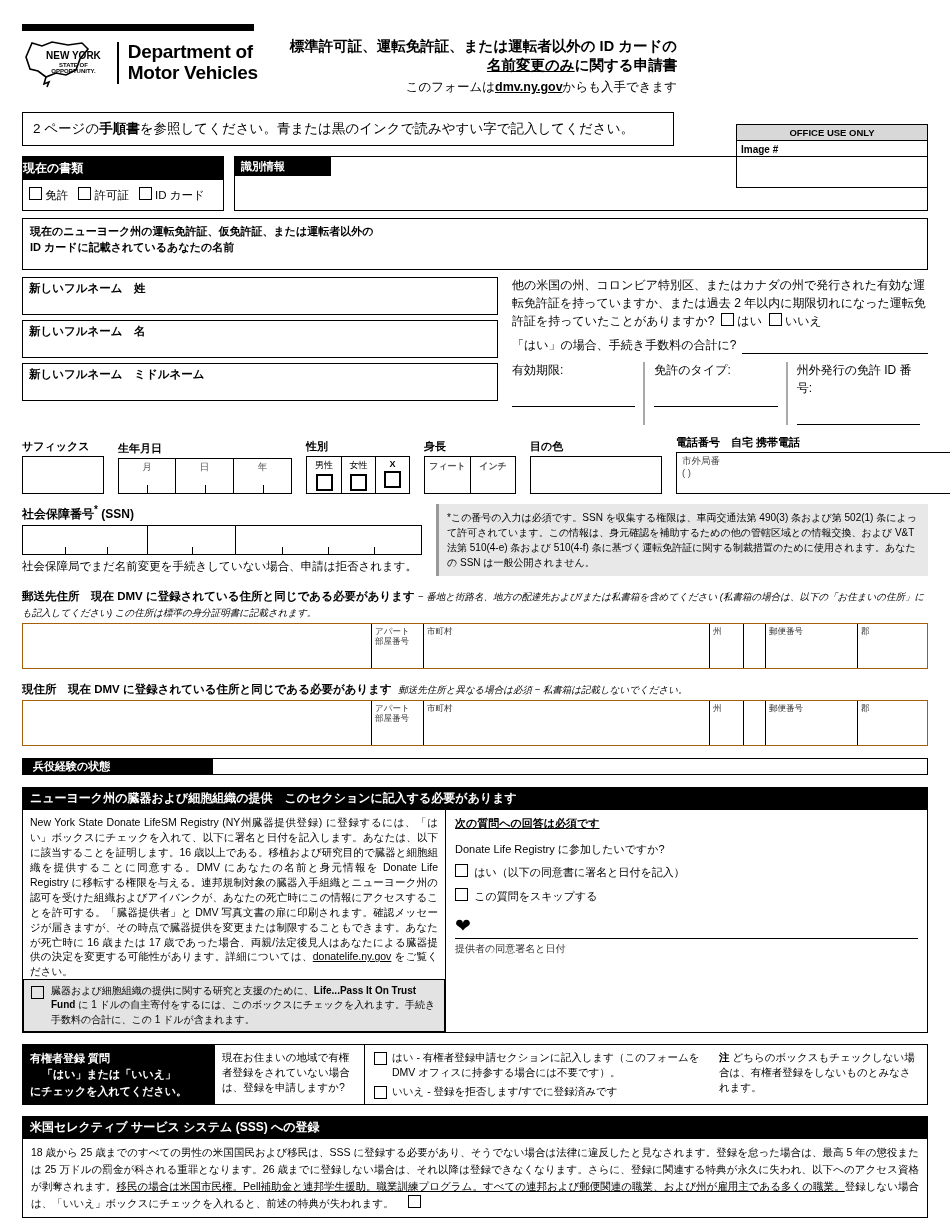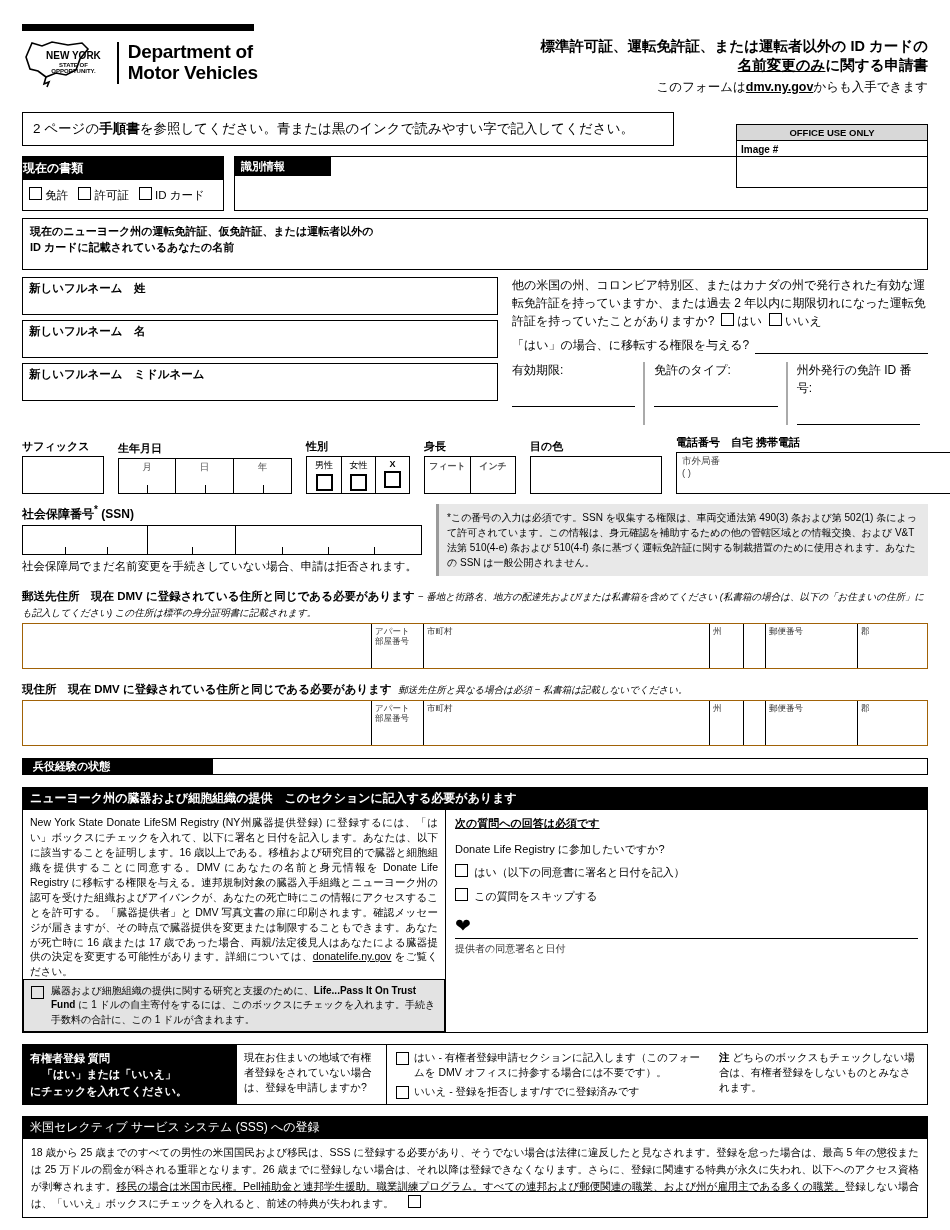--- a/index.html
+++ b/index.html
@@ -5,21 +5,21 @@
   html,body{margin:0;padding:0;background:#fff;}
   body{
     width:950px;height:1230px;
     font-family:"Liberation Sans","DejaVu Sans",sans-serif;
     color:#000;font-size:11px;position:relative;
   }
   .page{position:relative;width:950px;height:1230px;box-sizing:border-box;padding:0 22px;}
 
   
   .topbar{height:7px;background:#000;width:232px;margin-left:22px;margin-top:24px;}
-  .hdr{display:flex;align-items:flex-start;justify-content:space-between;margin-top:6px;}
+  .hdr{display:flex;align-items:flex-start;margin-top:6px;}
   .logoblock{display:flex;align-items:center;gap:0px;}
   .nysvg{display:block;}
   .logotext{border-left:2px solid #000;padding-left:9px;margin-left:5px;line-height:1.08;}
   .logotext div{font-weight:bold;font-size:19px;letter-spacing:-.3px;}
   .titleblock{text-align:right;line-height:1.34;margin-left:32px;}
   .titleblock .t1{font-size:14.5px;font-weight:bold;}
   .titleblock .t2{font-size:14.5px;font-weight:bold;}
   .titleblock .t2 u{text-decoration:underline;}
   .titleblock .t3{font-size:12.5px;margin-top:3px;}
   .titleblock .t3 b{font-weight:bold;text-decoration:underline;}
@@ -114,27 +114,27 @@
   .organright{flex:1;border-left:1px solid #000;padding:5px 9px;font-size:11px;line-height:1.5;}
   .organright .hh{font-weight:bold;text-decoration:underline;}
   .organright .opt{margin-top:7px;}
   .heart{font-size:19px;line-height:1;margin-top:12px;}
   .sigline{border-bottom:1px solid #000;height:2px;margin-top:1px;}
   .signote{font-size:10px;color:#333;margin-top:2px;}
   .trustfund{background:#e3e3e3;border:1px solid #000;border-top:1px solid #000;display:flex;gap:7px;padding:4px 7px;font-size:10px;line-height:1.42;}
 
   
   .voter{display:flex;border:1px solid #000;margin-top:11px;}
-  .voter .c1{background:#000;color:#fff;font-weight:bold;width:214px;font-size:11px;padding:5px 7px;line-height:1.5;box-sizing:border-box;}
+  .voter .c1{background:#000;color:#fff;font-weight:bold;width:192px;font-size:11px;padding:5px 7px;line-height:1.5;box-sizing:border-box;}
   .voter .c2{width:150px;border-right:1px solid #000;padding:5px 7px;font-size:10.5px;line-height:1.45;box-sizing:border-box;}
   .voter .c3{flex:1;padding:5px 9px;font-size:10.5px;line-height:1.45;}
   .voter .c4{width:200px;padding:5px 8px;font-size:10.5px;line-height:1.45;}
 
   
-  .ssshdr{background:#000;color:#fff;font-weight:normal;font-size:12px;padding:3px 8px;margin-top:11px;}
+  .ssshdr{background:#000;color:#fff;font-weight:bold;font-size:12px;padding:3px 8px;margin-top:11px;}
   .sssbody{border:1px solid #000;border-top:none;padding:5px 8px;font-size:10.5px;line-height:1.62;text-align:justify;}
   .sssbody u{text-decoration:underline;}
 </style>
 </head>
 <body>
 
 <div class="page">
 
   <div class="topbar" style="margin-left:0;"></div>
 
@@ -195,21 +195,21 @@
       <div class="namefield">新しいフルネーム　名</div>
       <div class="namefield">新しいフルネーム　ミドルネーム</div>
     </div>
     <div class="rightcol">
       <div class="q">
         <span>他の米国の州、コロンビア特別区、またはカナダの州で発行された有効な運転免許証を持っていますか、または過去 2 年以内に期限切れになった運転免許証を持っていたことがありますか?</span>
         &nbsp;<span class="cb"></span> <span>はい</span>
         &nbsp;<span class="cb"></span> <span>いいえ</span>
       </div>
       <div class="ifyes">
-        <span>「はい」の場合、に移転する権限を与える?</span>
+        <span>「はい」の場合、手続き手数料の合計に?</span>
         <span class="line"></span>
       </div>
       <div class="trip">
         <div class="c">
           <div>有効期限:</div>
           <div class="lline"></div>
         </div>
         <div class="c">
           <div>免許のタイプ:</div>
           <div class="lline"></div>

